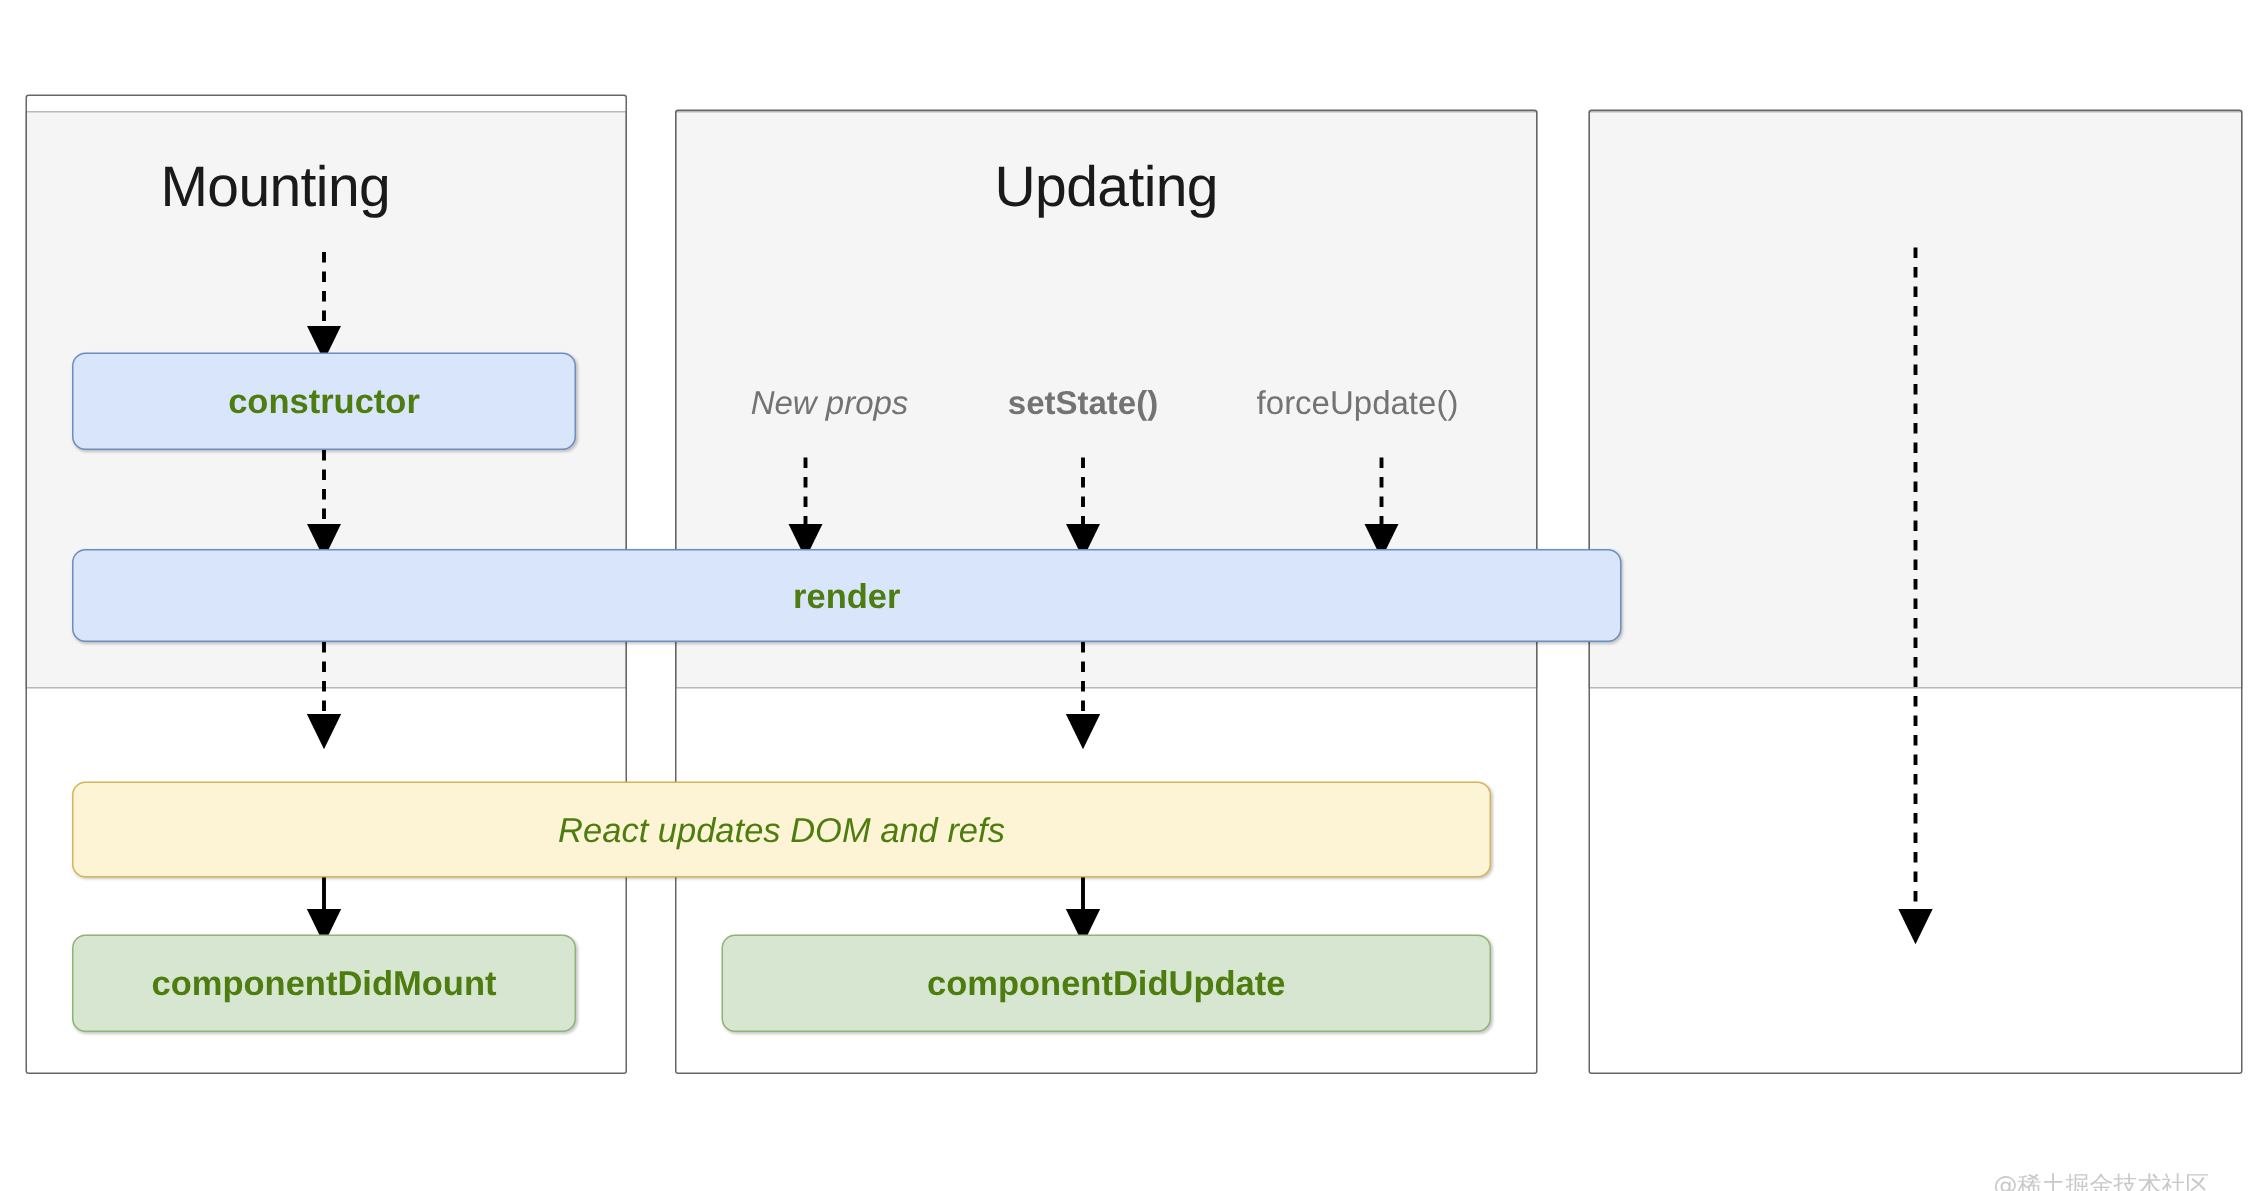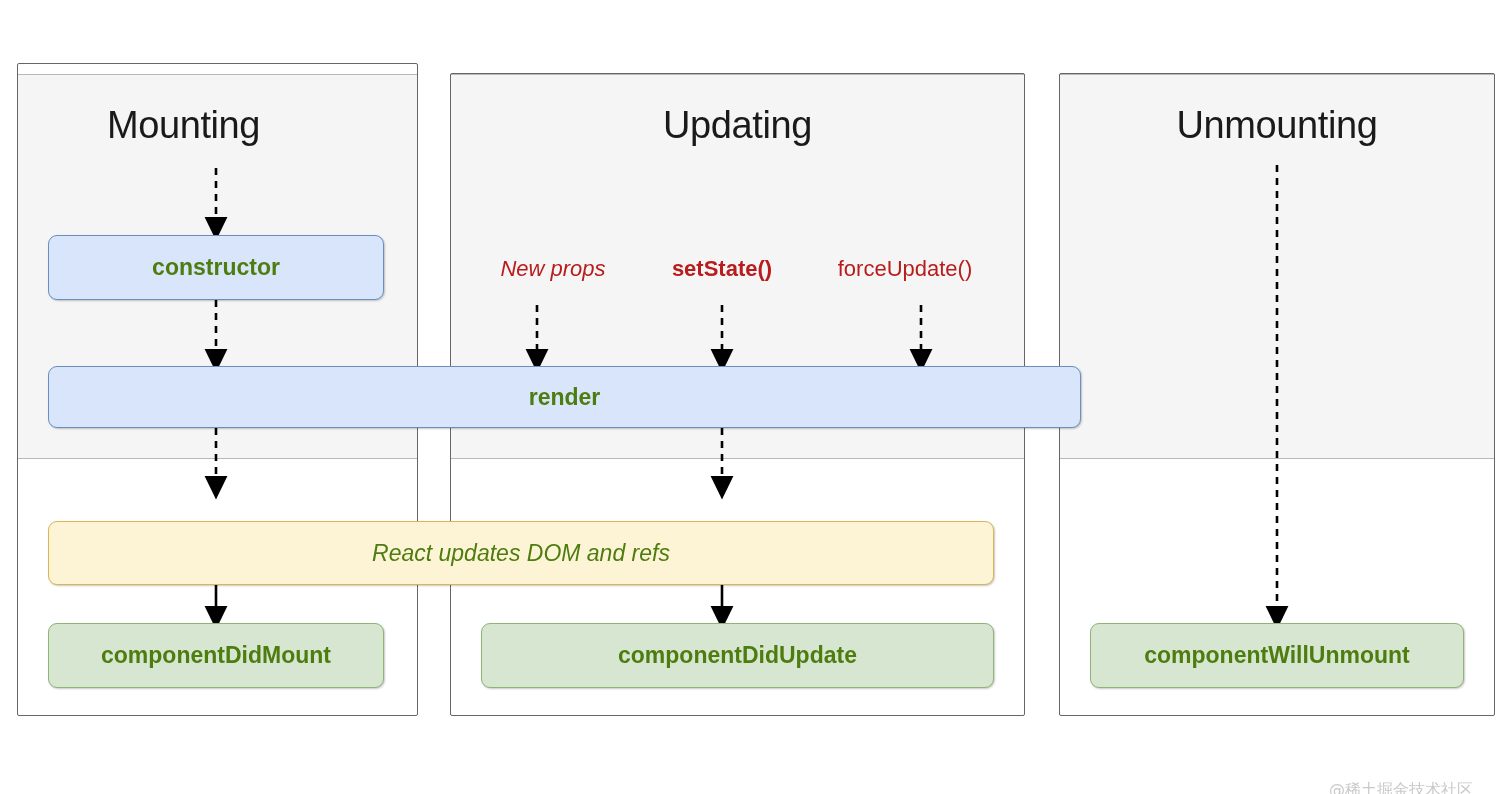--- a/index.html
+++ b/index.html
@@ -76,21 +76,21 @@
   }
   .node.green {
     background: #d7e6d0;
     border: 1.6px solid #90b377;
   }
 
   
   .trigger-label {
     position: absolute;
     font-size: 22px;
-    color: #b91c1c;
+    color: #737373;
     white-space: nowrap;
     text-align: center;
     transform: translateX(-50%);
   }
   .trigger-label.italic { font-style: italic; }
 
   
   #arrows {
     position: absolute;
     left: 0;
@@ -117,21 +117,20 @@
   <div class="phase-band" style="left:17px; top:74px; width:401px; height:385px;"></div>
   <div class="phase-band" style="left:450px; top:74px; width:575px; height:385px;"></div>
   <div class="phase-band" style="left:1059px; top:74px; width:436px; height:385px;"></div>
 
   <div class="column" style="left:17px; top:63px; width:401px; height:653px;"></div>
   <div class="column" style="left:450px; top:73px; width:575px; height:643px;"></div>
   <div class="column" style="left:1059px; top:73px; width:436px; height:643px;"></div>
 
   <div class="column-title" style="left:17px; top:104px; width:333px;">Mounting</div>
   <div class="column-title" style="left:450px; top:104px; width:575px;">Updating</div>
-  <div class="column-title" style="left:1059px; top:104px; width:436px;">Unmounting</div>
 
   <div class="trigger-label italic" style="left:553px; top:256px;">New props</div>
   <div class="trigger-label" style="left:722px; top:256px;font-weight:bold;">setState()</div>
   <div class="trigger-label" style="left:905px; top:256px;">forceUpdate()</div>
 
   <svg id="arrows" viewBox="0 0 1512 794" xmlns="http://www.w3.org/2000/svg">
     <defs>
       <marker id="ah" markerWidth="10" markerHeight="10" refX="4.2" refY="5" orient="auto" markerUnits="strokeWidth">
         <path d="M0,0.6 L9,5 L0,9.4 z" fill="#000000"></path>
       </marker>
@@ -161,17 +160,16 @@
   <div class="node blue" style="left:48px; top:235px; width:336px; height:65px;">constructor</div>
 
   <div class="node blue" style="left:48px; top:366px; width:1033px; height:62px;">render</div>
 
   <div class="node yellow" style="left:48px; top:493px; width:946px; height:64px;">React updates DOM and refs</div>
 
   <div class="node green" style="left:48px; top:623px; width:336px; height:65px;">componentDidMount</div>
 
   <div class="node green" style="left:481px; top:623px; width:513px; height:65px;">componentDidUpdate</div>
 
-  <div class="node green" style="left:1090px; top:623px; width:374px; height:65px;">componentWillUnmount</div>
 
   <div class="watermark" style="left:1329px; top:780px;">@稀土掘金技术社区</div>
 
 </div>
 
 </body></html>

